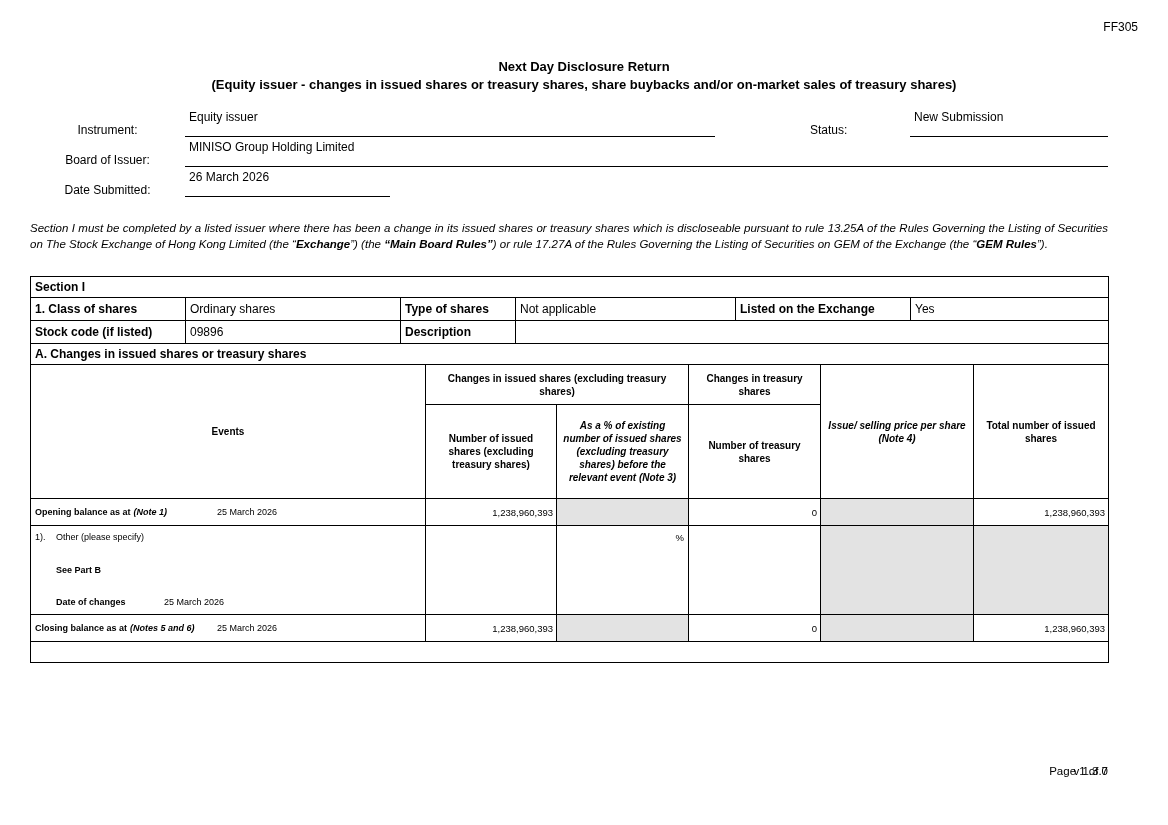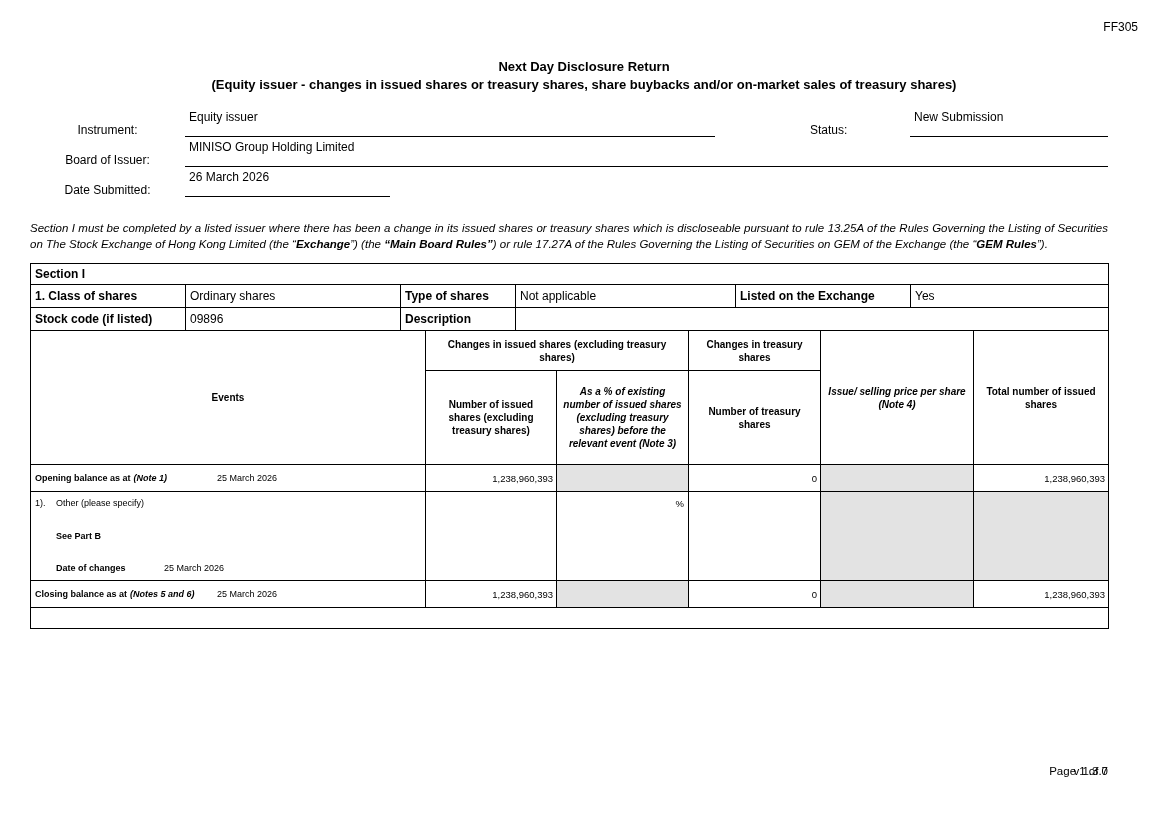--- a/index.html
+++ b/index.html
@@ -22,21 +22,21 @@
   .w530 { width: 530px; }
   .w205 { width: 205px; }
   .status-lbl { margin-left: 95px; width: 100px; }
   .grow { flex: 1; }
 
   
   .intro { top: 221px; font-size: 11.5px; font-style: italic; line-height: 1.38; text-align: justify; }
   .intro .b { font-weight: bold; }
 
   
-  .tables { top: 263px; }
+  .tables { top: 276px; }
   table { border-collapse: collapse; width: 1078px; table-layout: fixed; }
   td { border: 1px solid #000; overflow: hidden; }
   .t1 td { font-size: 12px; padding: 2px 4px; vertical-align: middle; height: 23px; }
   .t1 .sec-hdr-row td { height: 21px; }
   .t1 .parta-row td { height: 21px; }
   .b { font-weight: bold; }
   .i { font-style: italic; }
 
   .t2 { margin-top: -1px; }
   .t2 .hdr { font-weight: bold; font-size: 10px; text-align: center; vertical-align: middle; padding: 3px 6px; line-height: 1.3; margin-top: 20px; }
@@ -114,20 +114,23 @@
       <td class="b">Type of shares</td>
       <td>Not applicable</td>
       <td class="b">Listed on the Exchange</td>
       <td>Yes</td>
     </tr>
     <tr>
       <td class="b">Stock code (if listed)</td>
       <td>09896</td>
       <td class="b">Description</td>
       <td colspan="3"></td>
+    </tr>
+    <tr class="parta-row">
+      <td colspan="6" class="b">A. Changes in issued shares or treasury shares</td>
     </tr>
   </tbody>
     </table>
 
   <table class="t2">
     <colgroup>
       <col style="width:395px">
         <col style="width:131px">
         <col style="width:132px">
       <col style="width:132px">

